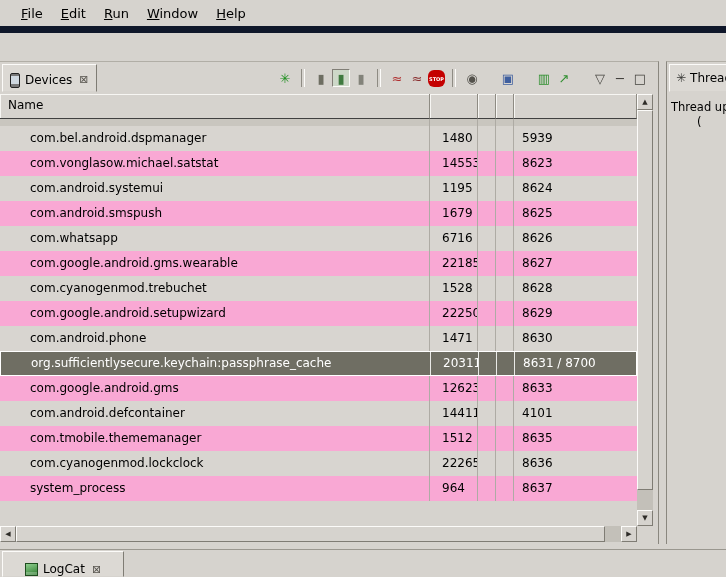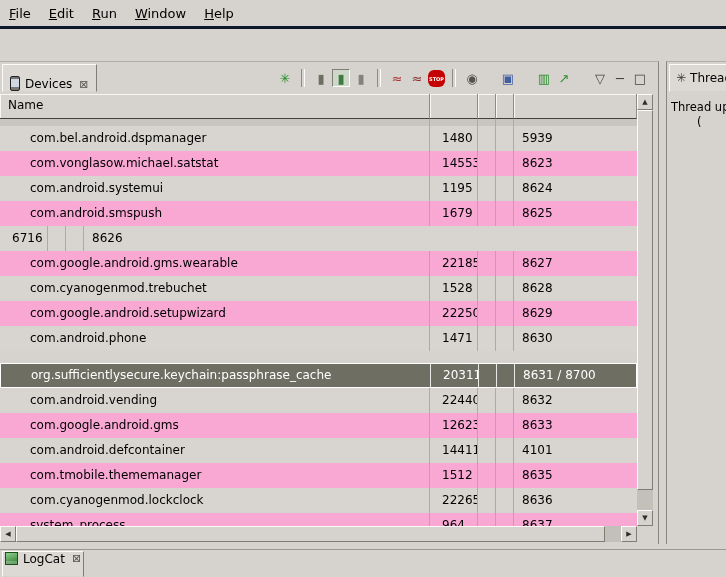--- a/index.html
+++ b/index.html
@@ -2,29 +2,29 @@
 <html><head>
 <meta charset="utf-8">
 <style>
   html,body{margin:0;padding:0}
   body{
     width:726px;height:577px;position:relative;overflow:hidden;
     background:#d6d3ce;color:#000;
     font-family:"DejaVu Sans","Liberation Sans",sans-serif;font-size:12px;
   }
   
-  .menubar{height:26px;display:flex;align-items:center;padding-left:0;border-bottom:3px solid #0f172a}
+  .menubar{height:26px;display:flex;align-items:center;padding-left:12px;border-bottom:7px solid #0f172a}
   .menu-item{display:inline-block;padding:4px 9px;font-size:13px;cursor:default}
   .menu-item::first-letter{text-decoration:underline}
   
   .top-toolbar{position:absolute;top:27px;left:0;width:726px;height:33px}
   
   .devices-panel{position:absolute;left:0;top:61px;width:658px;height:482px;border-top:1px solid #b1aea6;border-right:1px solid #8a877f;box-sizing:content-box}
   .tabstrip{position:absolute;top:0;left:0;right:0;height:32px}
-  .tab{position:absolute;left:2px;top:2px;height:28px;box-sizing:border-box;display:inline-flex;align-items:flex-end;gap:5px;padding:0 7px;
+  .tab{position:absolute;left:2px;top:2px;height:28px;box-sizing:border-box;display:inline-flex;align-items:flex-start;gap:5px;padding:8px 7px;
        background:#dcd9d4;border:1px solid;border-color:#fcfbf9 #7f7c74 #d6d3ce #fcfbf9;white-space:nowrap}
   .tab-close{font-size:11px;color:#55524c;margin-left:2px}
   .phone-icon{width:8px;height:13px;border:1px solid #222;border-radius:2px;background:linear-gradient(#777 0 2px,#cfd8e0 2px 10px,#777 10px)}
   .devices-toolbar{position:absolute;right:8px;top:6px;height:20px;display:flex;align-items:center}
   .tb-icon{width:18px;height:18px;line-height:18px;text-align:center;font-size:13px;margin:0 1px;border:1px solid transparent;box-sizing:border-box;cursor:default}
   .tb-icon.pressed{background:#cdd8c8;border-color:#817e76 #fcfbf9 #fcfbf9 #817e76}
   .tb-icon.stop{font-size:5px;font-weight:bold;letter-spacing:0;border-radius:6px;line-height:16px;width:17px;height:17px}
   .tb-sep{width:2px;height:18px;border-left:1px solid #8e8b83;border-right:1px solid #fcfbf9;margin:0 6px}
   .tb-gap{width:16px;height:1px}
   
@@ -54,21 +54,21 @@
   .hthumb{position:absolute;left:16px;top:0;height:16px;width:calc(100% - 48px);box-sizing:border-box;background:#d6d3ce;border:1px solid;border-color:#fcfbf9 #7f7c74 #7f7c74 #fcfbf9}
   
   .right-panel{position:absolute;left:666px;top:61px;width:60px;height:482px;border-top:1px solid #b1aea6;border-left:1px solid #8a877f;overflow:hidden}
   .rp-tab{position:absolute;left:2px;top:2px;height:28px;box-sizing:border-box;display:inline-flex;align-items:center;gap:4px;padding:0 6px;
           background:#dcd9d4;border:1px solid;border-color:#fcfbf9 #7f7c74 #d6d3ce #fcfbf9;white-space:nowrap}
   .threads-icon{font-size:12px;color:#3d3d3a}
   .rp-content{position:absolute;top:34px;left:0;right:0;bottom:0;padding:4px 0 0 4px;font-size:11.5px;line-height:15px;white-space:nowrap;overflow:hidden}
   .rp-line2{margin-left:26px}
   
   .logcat-strip{position:absolute;left:0;top:549px;width:726px;height:28px;background:#d6d3ce;border-top:1px solid #9a978f}
-  .logcat-tab{position:absolute;left:2px;top:1px;height:26px;box-sizing:border-box;display:inline-flex;align-items:flex-start;gap:5px;padding:0 2px;
+  .logcat-tab{position:absolute;left:2px;top:1px;height:26px;box-sizing:border-box;display:inline-flex;align-items:flex-end;gap:5px;padding:0 22px;
           background:#dcd9d4;border:1px solid;border-color:#fcfbf9 #7f7c74 #d6d3ce #fcfbf9;white-space:nowrap}
   .logcat-icon{width:13px;height:13px;box-sizing:border-box;border:1px solid #1e4d1e;background:linear-gradient(160deg,#8fcf8f,#2d7a2d);box-shadow:inset 0 -3px 0 rgba(255,255,255,.25)}
 </style>
 </head>
 <body>
 
 <div class="menubar">
     <span class="menu-item">File</span>
     <span class="menu-item">Edit</span>
     <span class="menu-item">Run</span>
@@ -148,20 +148,21 @@
         <div class="cell cell-port">8624</div>
       </div>
       <div class="row dark">
         <div class="cell cell-name">com.android.smspush</div>
         <div class="cell cell-pid">1679</div>
         <div class="cell cell-c3"></div>
         <div class="cell cell-c4"></div>
         <div class="cell cell-port">8625</div>
       </div>
       <div class="row light">
+        <div class="cell cell-name">com.whatsapp</div>
         <div class="cell cell-pid">6716</div>
         <div class="cell cell-c3"></div>
         <div class="cell cell-c4"></div>
         <div class="cell cell-port">8626</div>
       </div>
       <div class="row dark">
         <div class="cell cell-name">com.google.android.gms.wearable</div>
         <div class="cell cell-pid">22185</div>
         <div class="cell cell-c3"></div>
         <div class="cell cell-c4"></div>
@@ -181,33 +182,26 @@
         <div class="cell cell-c4"></div>
         <div class="cell cell-port">8629</div>
       </div>
       <div class="row light">
         <div class="cell cell-name">com.android.phone</div>
         <div class="cell cell-pid">1471</div>
         <div class="cell cell-c3"></div>
         <div class="cell cell-c4"></div>
         <div class="cell cell-port">8630</div>
       </div>
-      <div class="row dark selected" style="background: rgb(111, 110, 99); color: rgb(255, 255, 255); margin-top: 12px;">
+      <div class="row dark selected" style="background: rgb(111, 110, 99); color: rgb(255, 255, 255);">
         <div class="cell cell-name">org.sufficientlysecure.keychain:passphrase_cache</div>
         <div class="cell cell-pid">20311</div>
         <div class="cell cell-c3"></div>
         <div class="cell cell-c4"></div>
         <div class="cell cell-port">8631 / 8700</div>
-      </div>
-      <div class="row light">
-        <div class="cell cell-name">com.android.vending</div>
-        <div class="cell cell-pid">22440</div>
-        <div class="cell cell-c3"></div>
-        <div class="cell cell-c4"></div>
-        <div class="cell cell-port">8632</div>
       </div>
       <div class="row dark">
         <div class="cell cell-name">com.google.android.gms</div>
         <div class="cell cell-pid">12623</div>
         <div class="cell cell-c3"></div>
         <div class="cell cell-c4"></div>
         <div class="cell cell-port">8633</div>
       </div>
       <div class="row light">
         <div class="cell cell-name">com.android.defcontainer</div>

